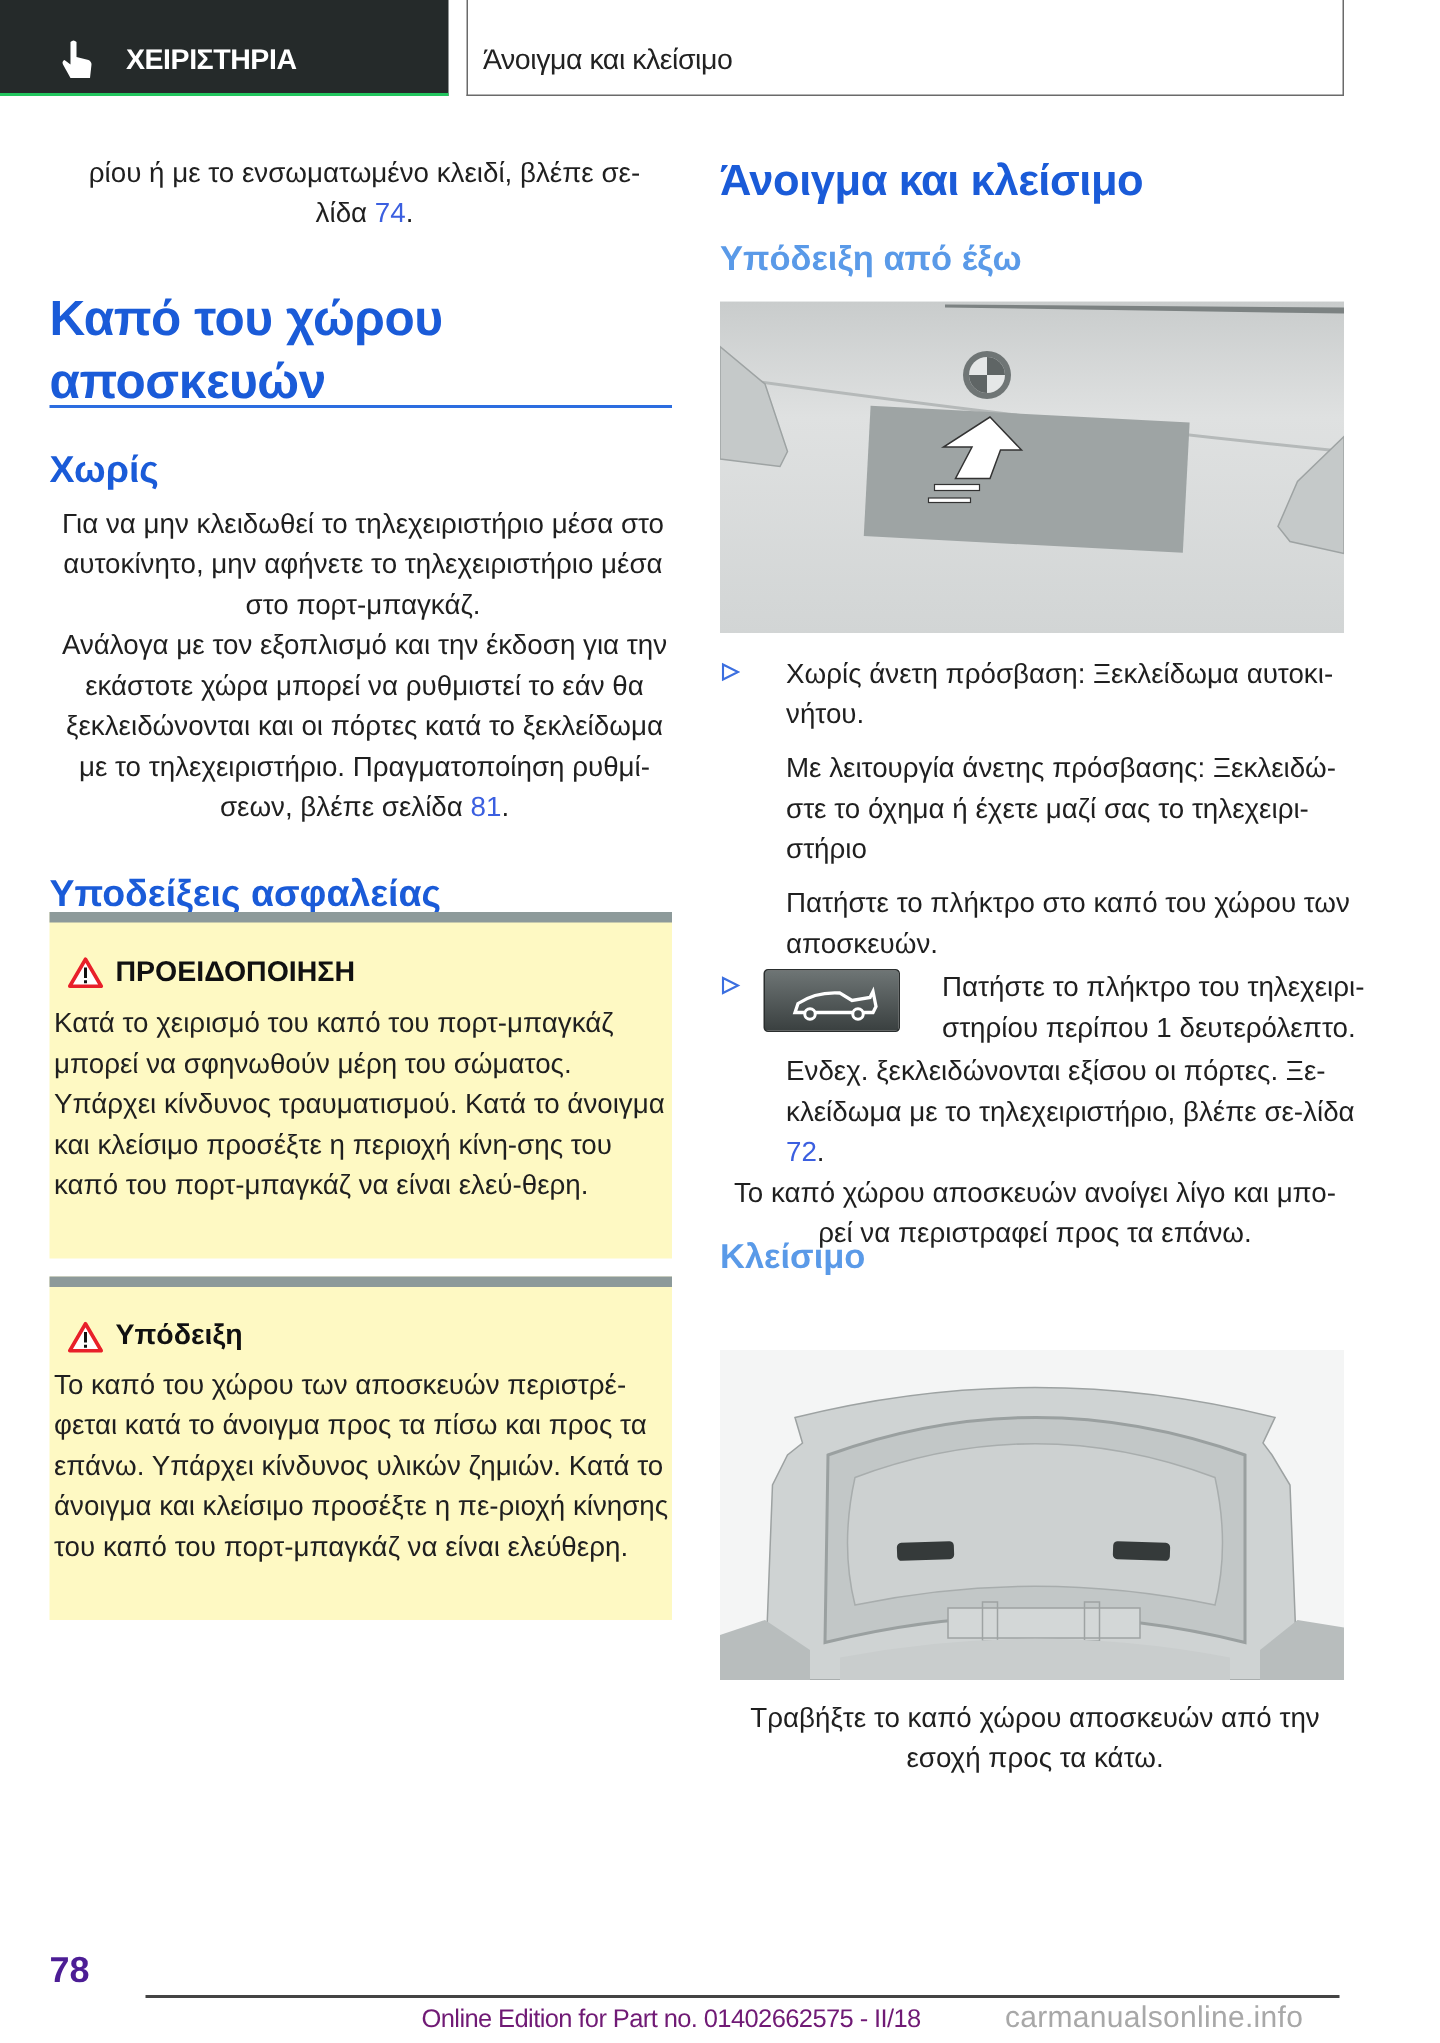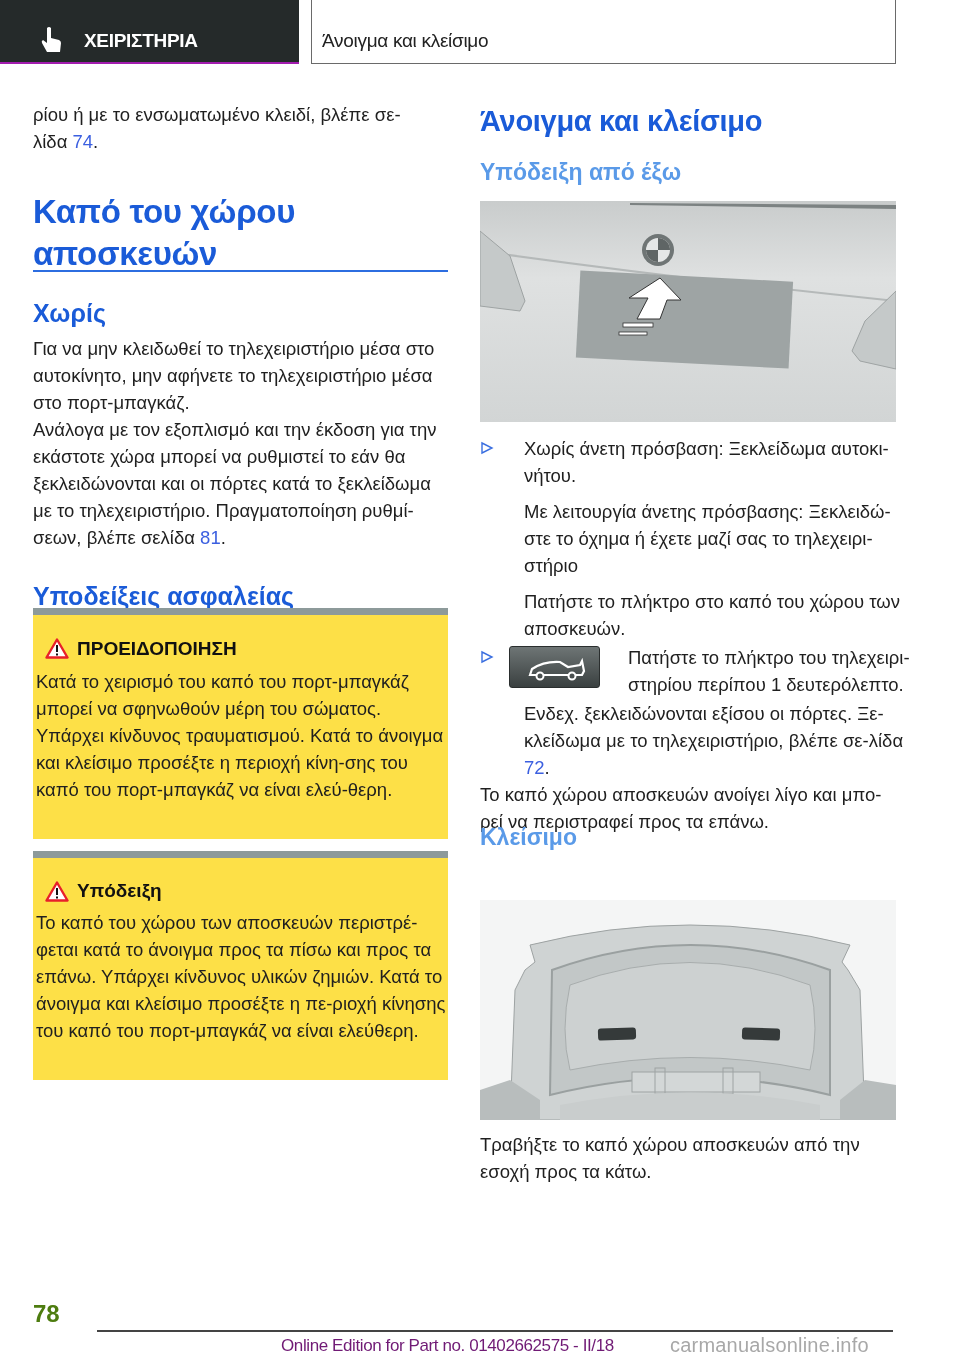--- a/index.html
+++ b/index.html
@@ -1,51 +1,51 @@
 <!DOCTYPE html>
 <html><head>
 <meta charset="utf-8">
 <style>
   * { box-sizing: border-box; margin: 0; padding: 0; }
   html, body { width: 960px; height: 1362px; background: #ffffff; overflow: hidden; }
   body { position: relative; font-family: "Liberation Sans", sans-serif; color: #1a1a1a; }
 
-  .header-tab { position: absolute; left: 0; top: 0; width: 299px; height: 64px; background: #252a2a; border-bottom: 2px solid #a21caf; display: flex; align-items: center; }
+  .header-tab { position: absolute; left: 0; top: 0; width: 299px; height: 64px; background: #252a2a; border-bottom: 2px solid #22c55e; display: flex; align-items: center; }
   .header-tab .hand { position: absolute; left: 40px; top: 26px; width: 24px; height: 28px; }
   .header-tab .label { position: absolute; left: 84px; top: 30px; color: #ffffff; font-weight: bold; font-size: 19px; letter-spacing: -0.3px; }
   .header-box { position: absolute; left: 311px; top: 0; width: 585px; height: 64px; border: 1.5px solid #6a6a6a; border-top: none; background: #fff; }
   .header-box .label { position: absolute; left: 10px; top: 30px; font-size: 19px; color: #222; letter-spacing: -0.3px; }
 
   .col { position: absolute; top: 0; }
   .left { left: 33px; width: 415px; }
   .right { left: 480px; width: 416px; }
 
-  p.body { font-size: 18.5px; line-height: 27px; color: #1f1f1f; }
+  p.body { font-size: 18.5px; line-height: 27px; color: #1f1f1f; text-align: center; }
   .link { color: #3b5fe0; }
 
   h1.major { color: #1a5bd8; font-weight: bold; font-size: 33px; line-height: 42px; letter-spacing: -0.3px; }
   h2.minor { color: #1a5bd8; font-weight: bold; font-size: 25px; line-height: 30px; }
   h3.sub { color: #5a9ae8; font-weight: bold; font-size: 23px; line-height: 28px; }
   .rule-blue { height: 2px; background: #2c6de0; }
 
-  .notice { position: absolute; left: 33px; width: 415px; background: #fde047; }
+  .notice { position: absolute; left: 33px; width: 415px; background: #fef9c3; }
   .notice .bar { height: 7px; background: #8d9a9a; }
   .notice .title { position: absolute; left: 44px; font-weight: bold; font-size: 19px; color: #111; }
   .notice .warn { position: absolute; left: 12px; width: 24px; height: 21px; }
   .notice .txt { position: absolute; left: 3px; width: 412px; font-size: 18.5px; line-height: 27px; color: #1f1f1f; }
 
   .img-box { position: absolute; overflow: hidden; }
 
   .bullet { position: absolute; left: 480px; width: 416px; }
   .tri { position: absolute; left: 0; width: 14px; height: 14px; }
   .bullet .txt { position: absolute; left: 29px; font-size: 18.5px; line-height: 27px; color: #1f1f1f; margin-left: 15px; }
 
   .keyicon { position: absolute; left: 29px; width: 91px; height: 42px; background: linear-gradient(#6e7575, #3a4040); border-radius: 3px; border: 1px solid #2a2e2e; }
 
-  .footer-num { position: absolute; left: 33px; top: 1300px; font-weight: bold; font-size: 24px; color: #4d7c0f; }
+  .footer-num { position: absolute; left: 33px; top: 1300px; font-weight: bold; font-size: 24px; color: #4c1d95; }
   .footer-rule { position: absolute; left: 97px; top: 1330px; width: 796px; height: 1.5px; background: #444; }
   .footer-ed { position: absolute; left: 281px; top: 1336px; font-size: 17px; color: #701a75; letter-spacing: -0.4px; text-align: center; }
   .footer-wm { position: absolute; left: 670px; top: 1334px; font-size: 20px; color: #a8a8a8; letter-spacing: 0.2px; }
 </style>
 </head>
 <body>
 
 <div class="header-tab">
   <svg class="hand" viewBox="0 0 24 28">
     <path d="M7 2 q2-2 4 0 v10 l8 2 q2 1 2 3 l-1 9 h-13 l-5-9 q-1-2 1-3 l4 3 z" fill="#ffffff"></path>

